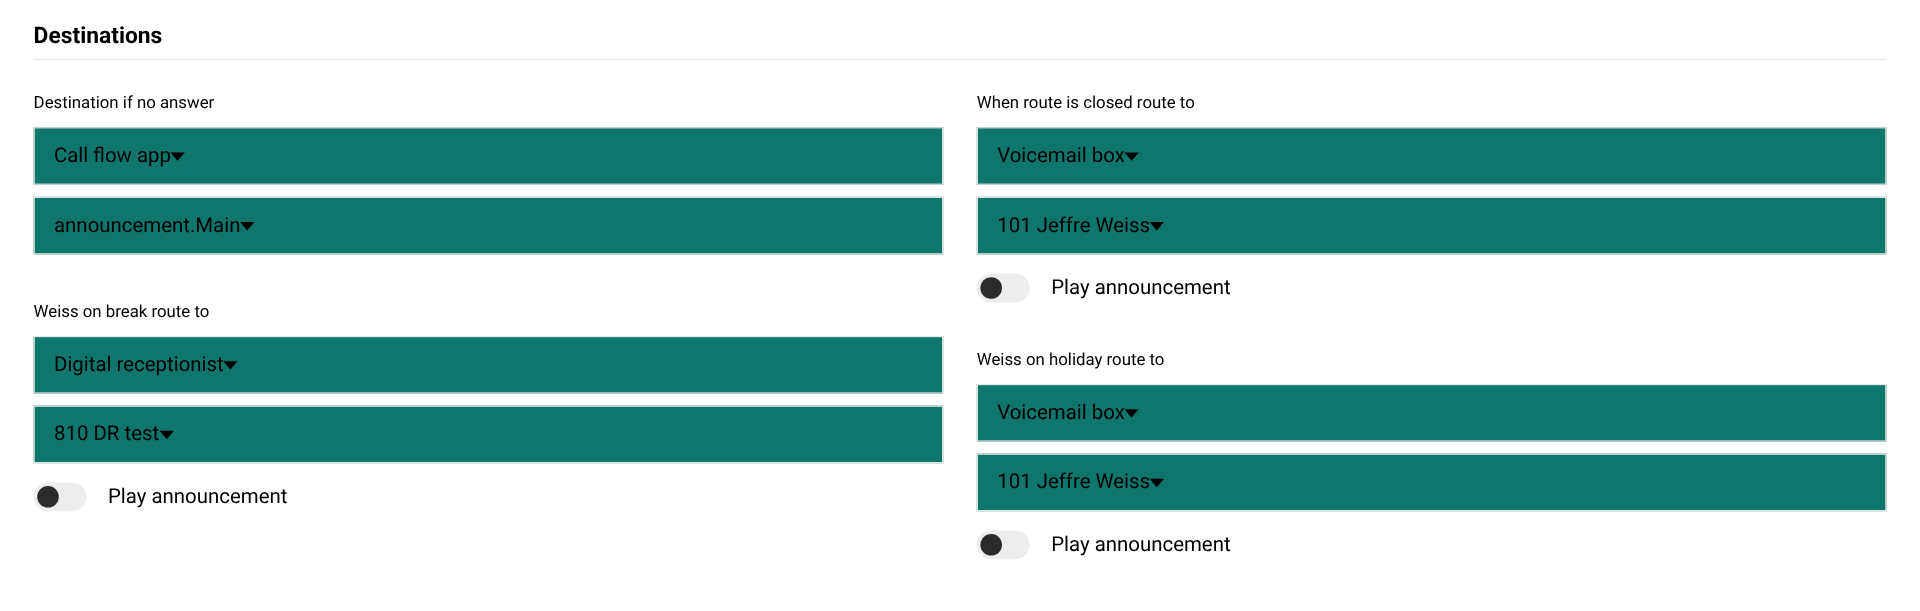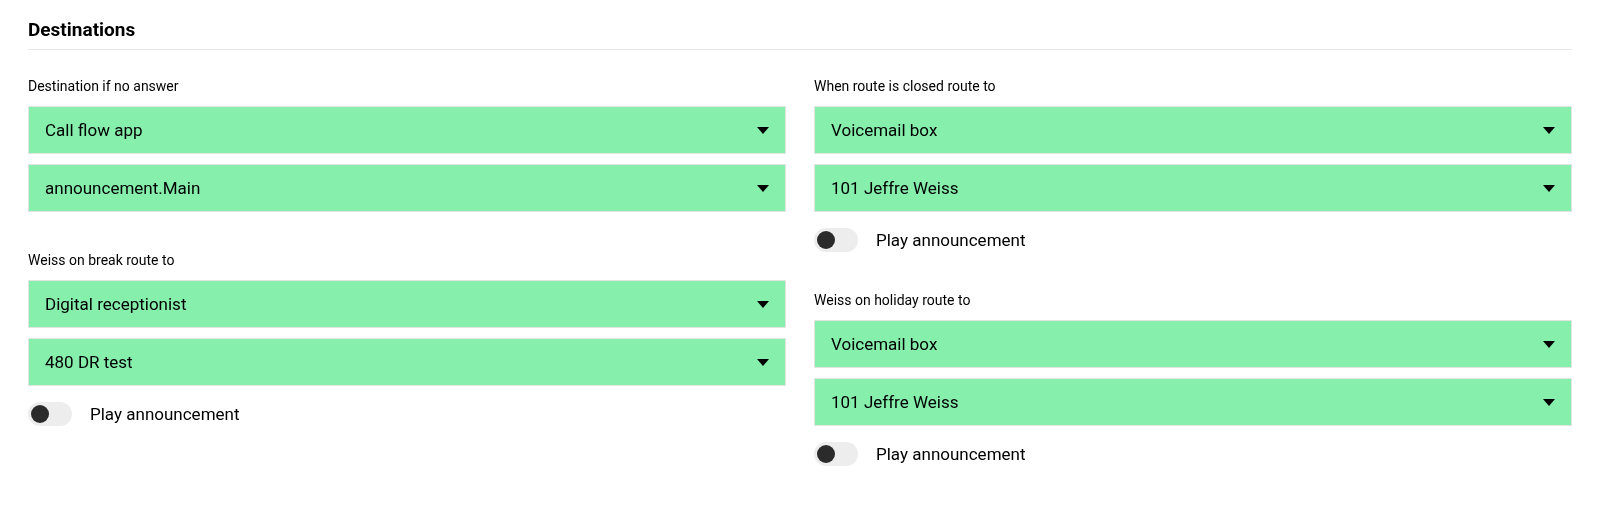--- a/index.html
+++ b/index.html
@@ -39,24 +39,23 @@
     .field-label {
       font-size: 14px;
       color: #000;
       margin-bottom: 12px;
       display: block;
     }
     .select {
       width: 100%;
       height: 48px;
       border: 1px solid #e3e3e3;
-      background: #86efac;
+      background: #0f766e;
       display: flex;
       align-items: center;
-      justify-content: space-between;
       padding: 0 16px;
       font-size: 17px;
       color: #000;
       cursor: pointer;
       margin-bottom: 10px;
     }
     .select:last-of-type {
       
     }
     .select-value {
@@ -123,21 +122,21 @@
         </div>
       </div>
 
       <div class="field-group">
         <div class="field-label">Weiss on break route to</div>
         <div class="select">
           <span class="select-value">Digital receptionist</span>
           <span class="caret"></span>
         </div>
         <div class="select">
-          <span class="select-value">480 DR test</span>
+          <span class="select-value">810 DR test</span>
           <span class="caret"></span>
         </div>
         <div class="toggle-row">
           <div class="toggle">
             <div class="toggle-knob"></div>
           </div>
           <span class="toggle-label">Play announcement</span>
         </div>
       </div>
 

